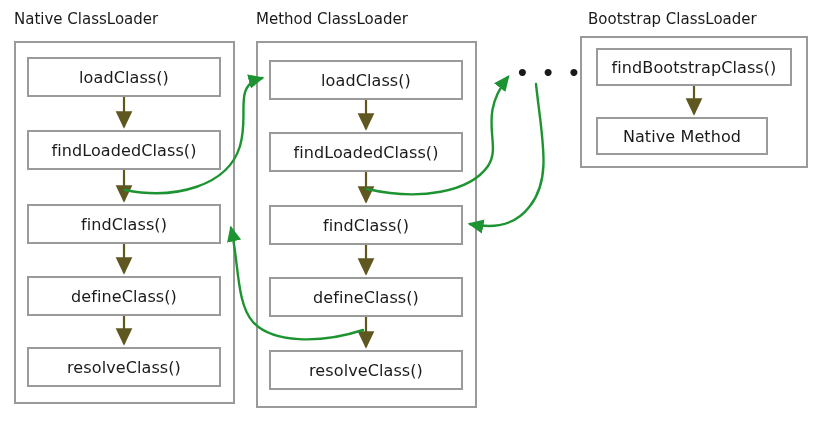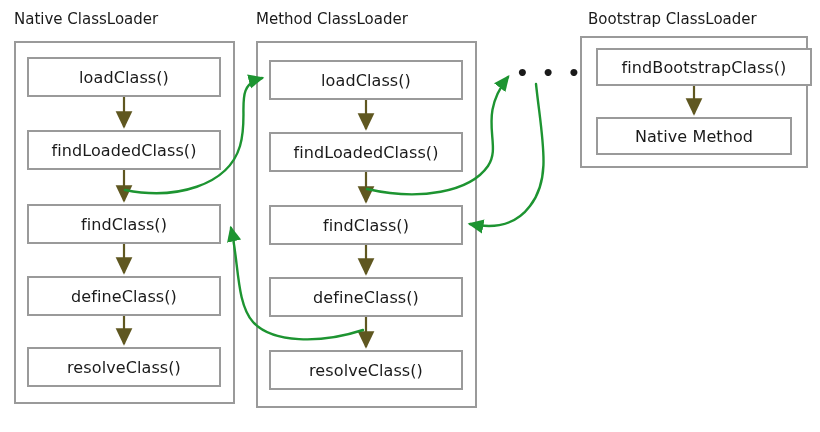--- a/index.html
+++ b/index.html
@@ -82,22 +82,22 @@
   <div class="node" style="left:269px; top:132px; width:194px; height:40px;">findLoadedClass()</div>
   <div class="node" style="left:269px; top:205px; width:194px; height:40px;">findClass()</div>
   <div class="node" style="left:269px; top:277px; width:194px; height:40px;">defineClass()</div>
   <div class="node" style="left:269px; top:350px; width:194px; height:40px;">resolveClass()</div>
 
   <div class="dots" style="left:516px; top:63px;">• • •</div>
 
   <div class="group-title" style="left:588px; top:12px;">Bootstrap ClassLoader</div>
   <div class="group-box" style="left:580px; top:36px; width:228px; height:132px;"></div>
 
-  <div class="node" style="left:596px; top:48px; width:216px; height:38px;">findBootstrapClass()</div>
-  <div class="node" style="left:596px; top:117px; width:196px; height:38px;">Native Method</div>
+  <div class="node" style="left:596px; top:48px; width:196px; height:38px;">findBootstrapClass()</div>
+  <div class="node" style="left:596px; top:117px; width:172px; height:38px;">Native Method</div>
 
   <svg class="overlay" viewBox="0 0 820 432">
     <defs>
       <marker id="flowhead" markerWidth="9" markerHeight="9" refX="7.2" refY="4.5" orient="auto" markerUnits="strokeWidth">
         <path d="M0,0.7 L8,4.5 L0,8.3 z" fill="#5f5720"></path>
       </marker>
       <marker id="greenhead" markerWidth="7" markerHeight="7" refX="5.6" refY="3.5" orient="auto" markerUnits="strokeWidth">
         <path d="M0,0.5 L6.6,3.5 L0,6.5 z" fill="#1d9431"></path>
       </marker>
     </defs>

